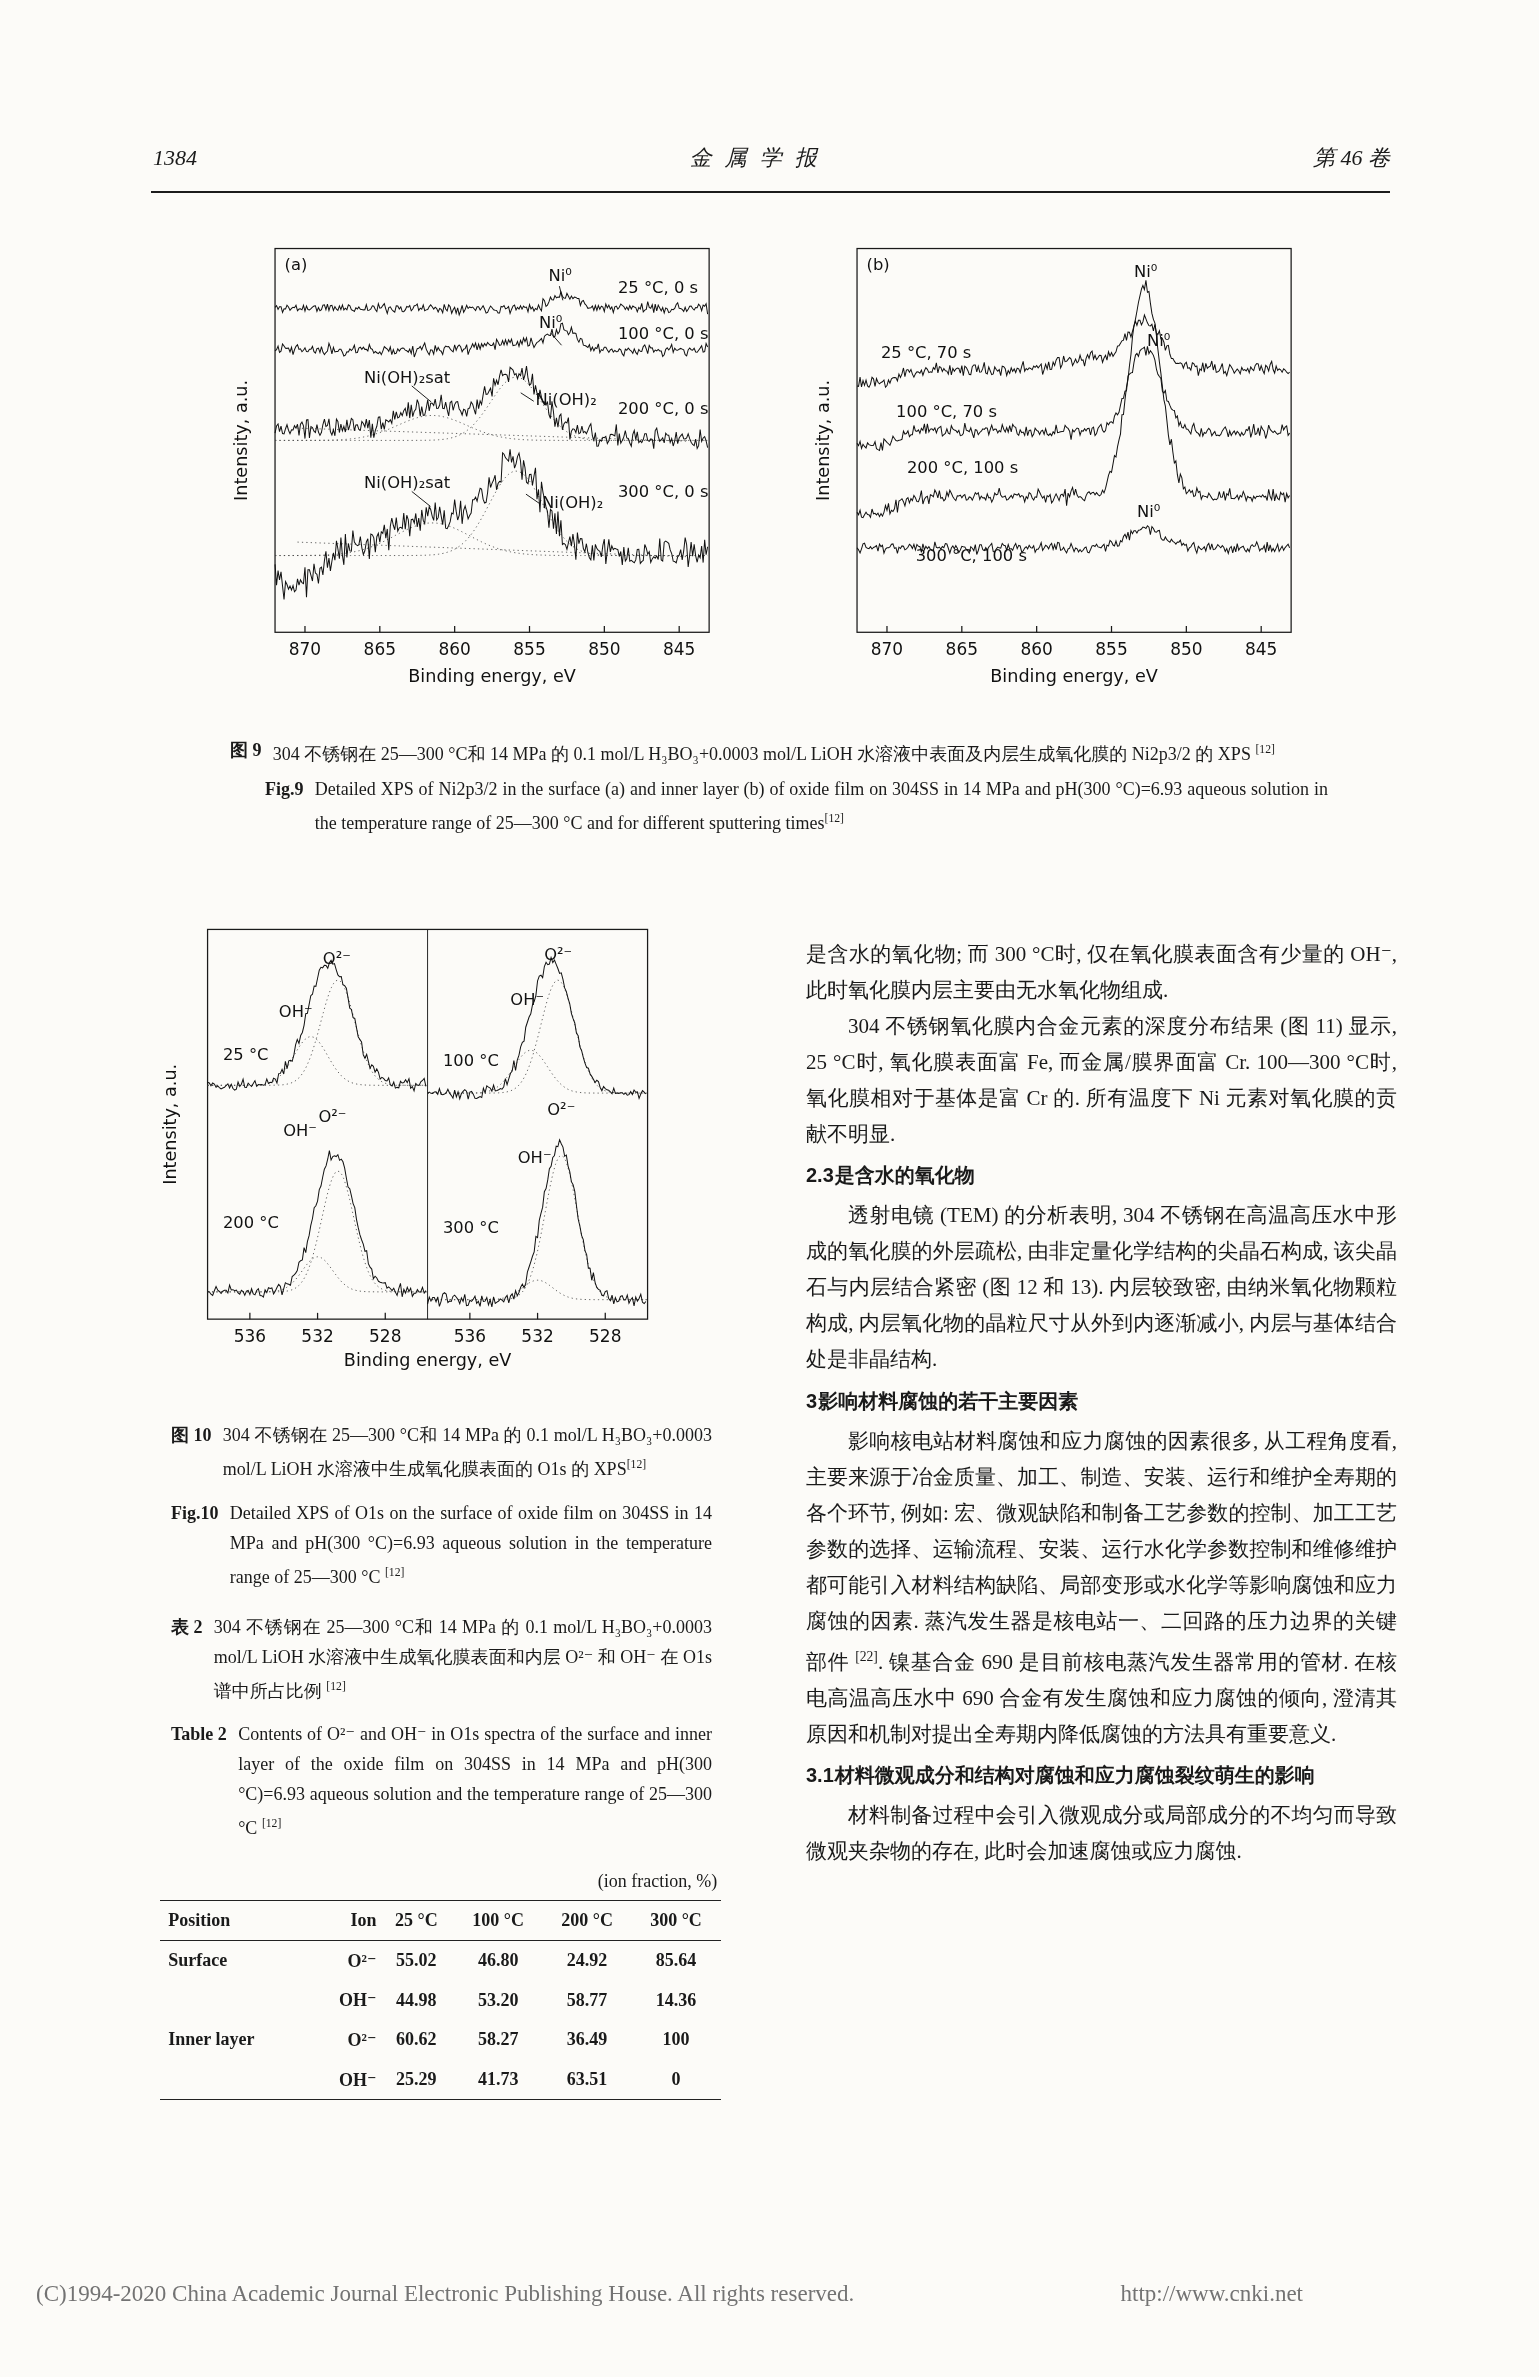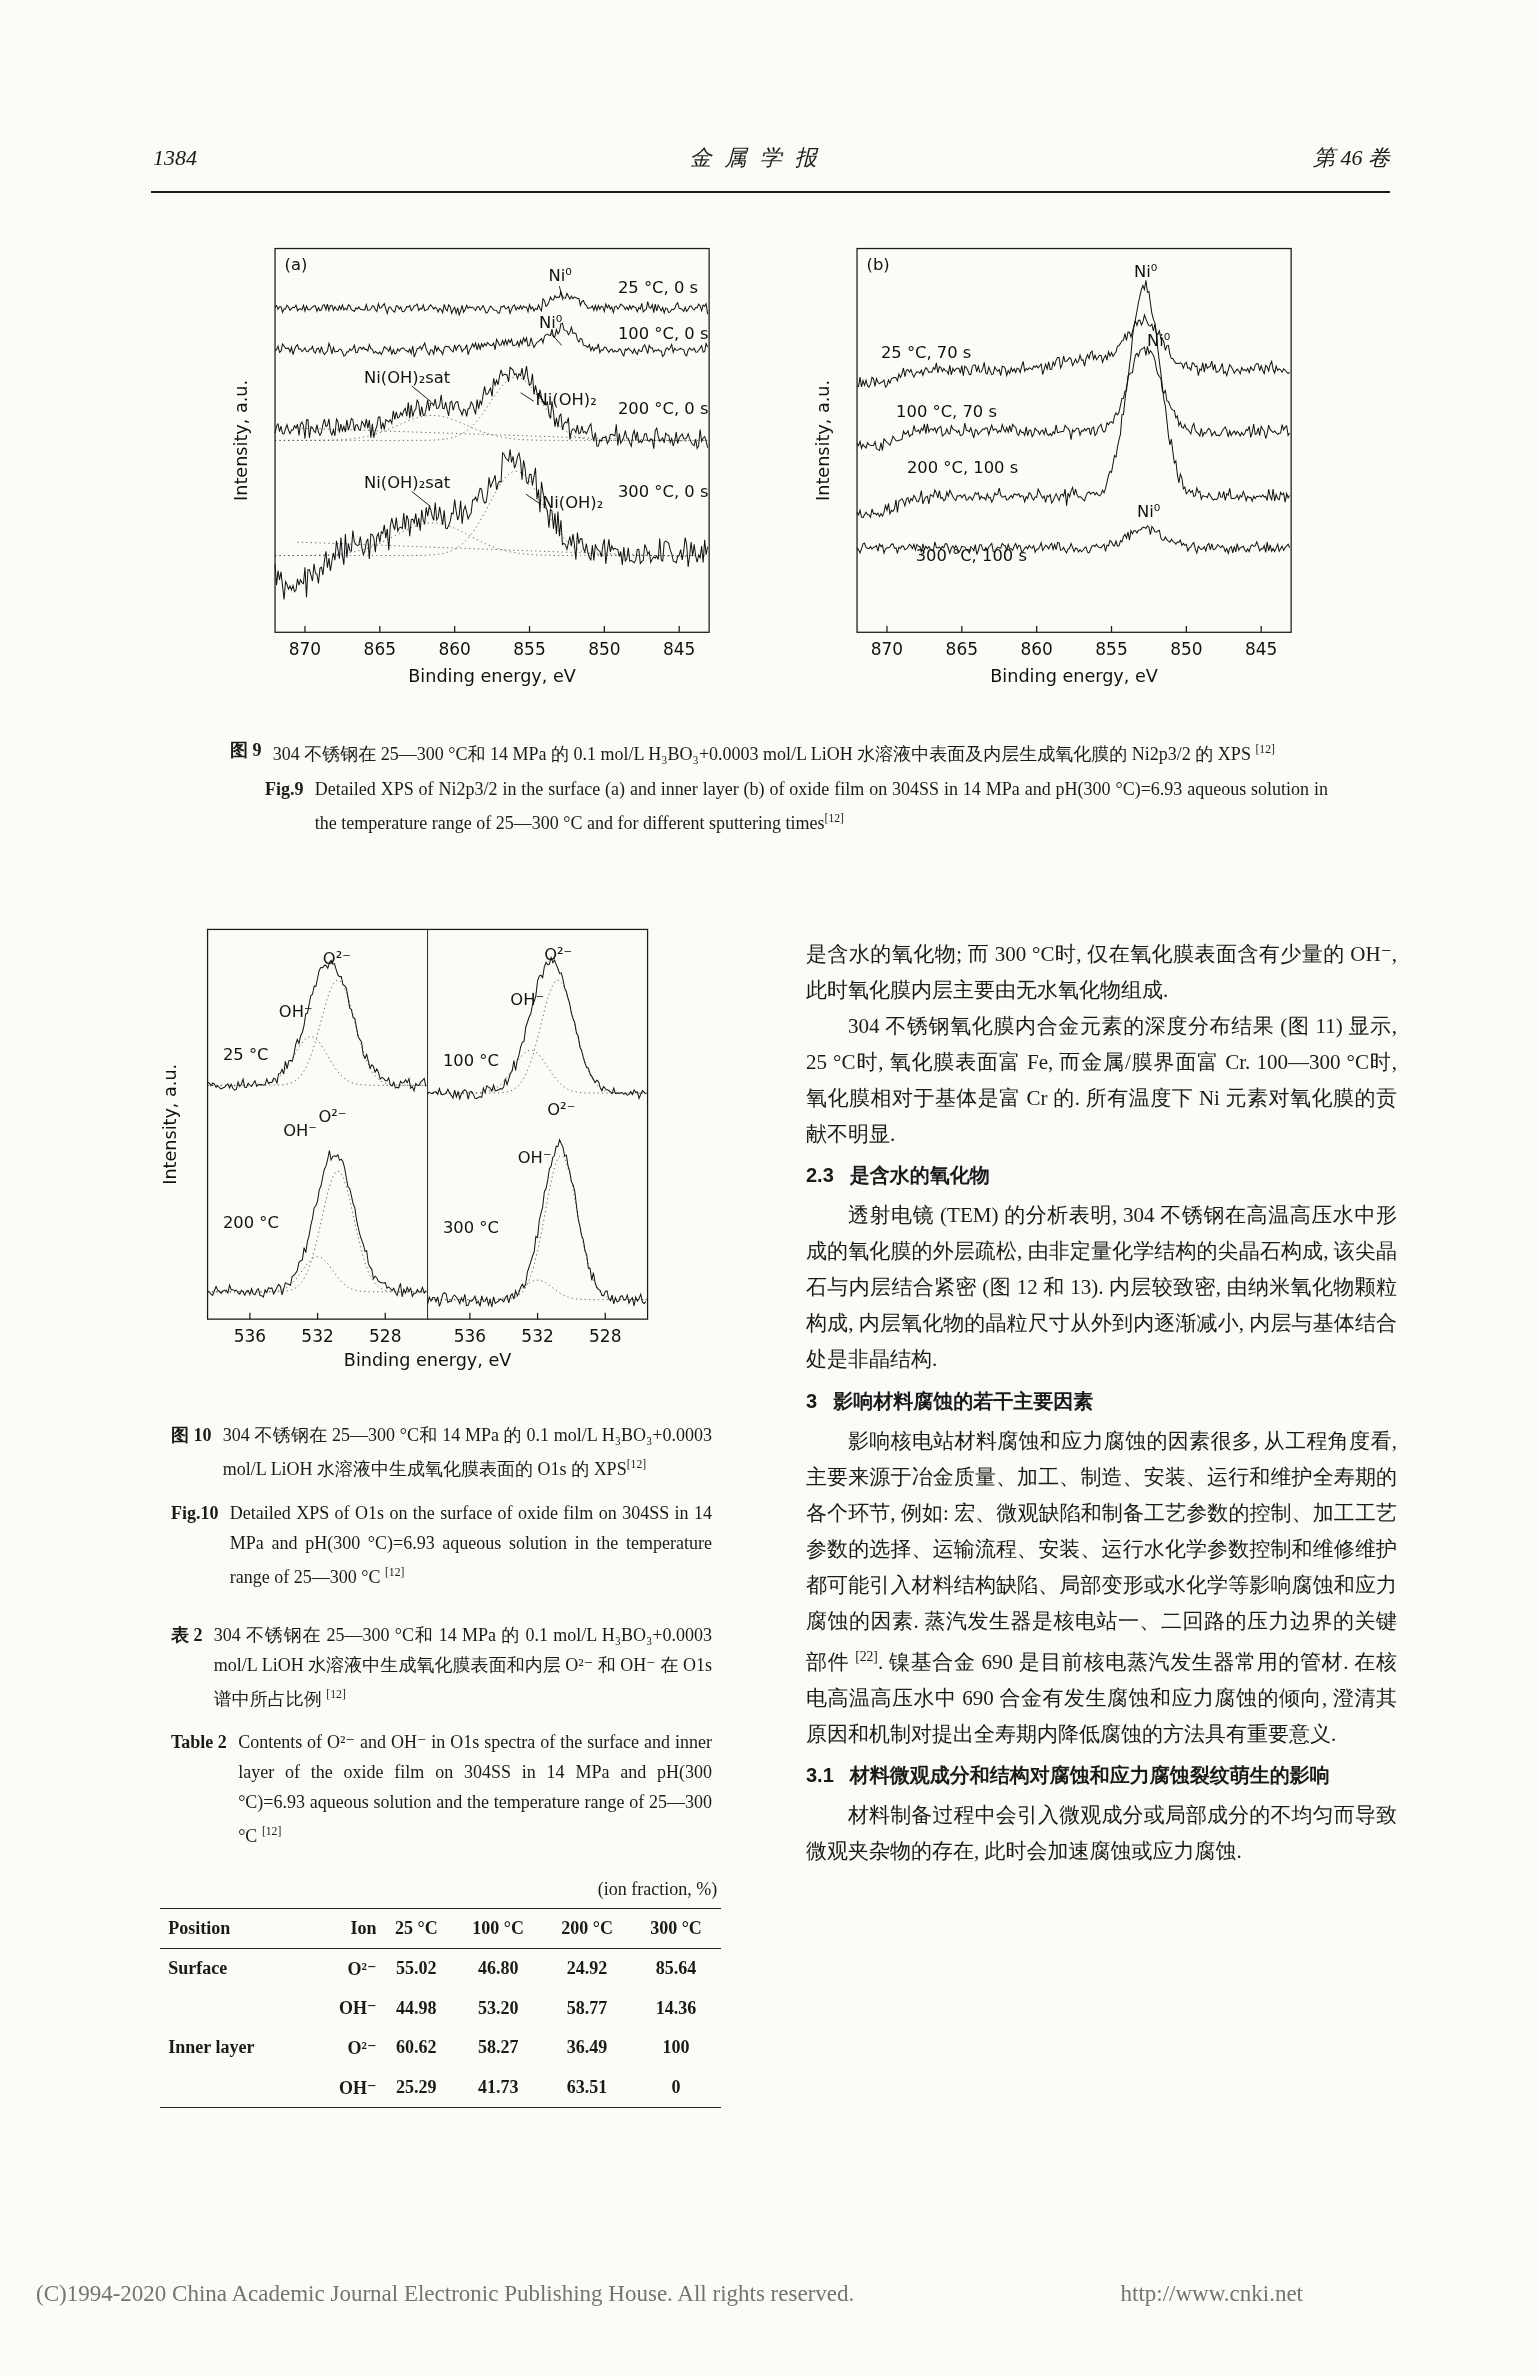--- a/index.html
+++ b/index.html
@@ -36,21 +36,21 @@
   .ctext{flex:1;text-align:justify}
   .fig9cap{position:absolute;left:230px;top:735px;width:1098px}
   .fig9cap .capline + .capline{margin-top:5px}
   .fig9cap .en{padding-left:35px}
 
   
   .leftcol{position:absolute;left:157px;top:920px;width:569px}
   .capblock{padding-left:14px;width:541px}
   .mt-cap1{margin-top:36px}
   .mt-cap2{margin-top:14px}
-  .mt-cap3{margin-top:28px}
+  .mt-cap3{margin-top:20px}
   .mt-cap4{margin-top:12.6px}
   .unitnote{margin-top:28px;text-align:right;padding-right:8.8px;font-size:18px}
   table.t2{
     margin-top:8.8px;margin-left:2.5px;
     width:561px;border-collapse:collapse;
     border-top:1.9px solid #222;border-bottom:1.9px solid #222;
     font-size:18px;
   }
   table.t2 thead tr{border-bottom:1.3px solid #222}
   table.t2 th,table.t2 td{padding:8.8px 2.5px;font-weight:bold;text-align:center}
@@ -59,21 +59,21 @@
 
   
   .rightcol{position:absolute;left:806px;top:936px;width:591px;font-size:21px;line-height:36px}
   .rightcol p{margin:0;text-align:justify;text-indent:2em}
   .rightcol p.noind{text-indent:0}
   .hsec{
     display:flex;margin:6.3px 0 5px 0;
     font-family:"Liberation Sans","DejaVu Sans",sans-serif;
     font-weight:bold;font-size:20px;line-height:34px;
   }
-  .hsec .hnum{flex:none;margin-right:16px;white-space:nowrap}
+  .hsec .hnum{flex:none;margin-right:1px;white-space:nowrap}
   .hsec .htext{flex:1;text-align:justify}
 
   sup{font-size:0.65em}
 
   
   .footer{
     position:absolute;left:36px;top:2281px;width:1267px;
     display:flex;justify-content:space-between;
     font-size:23px;color:#737373;
   }

